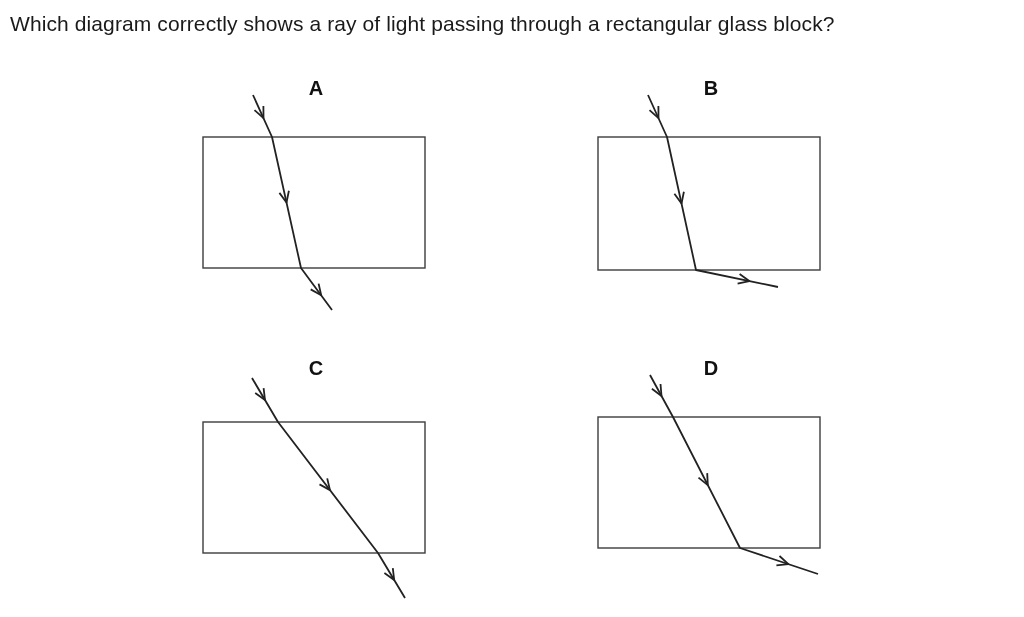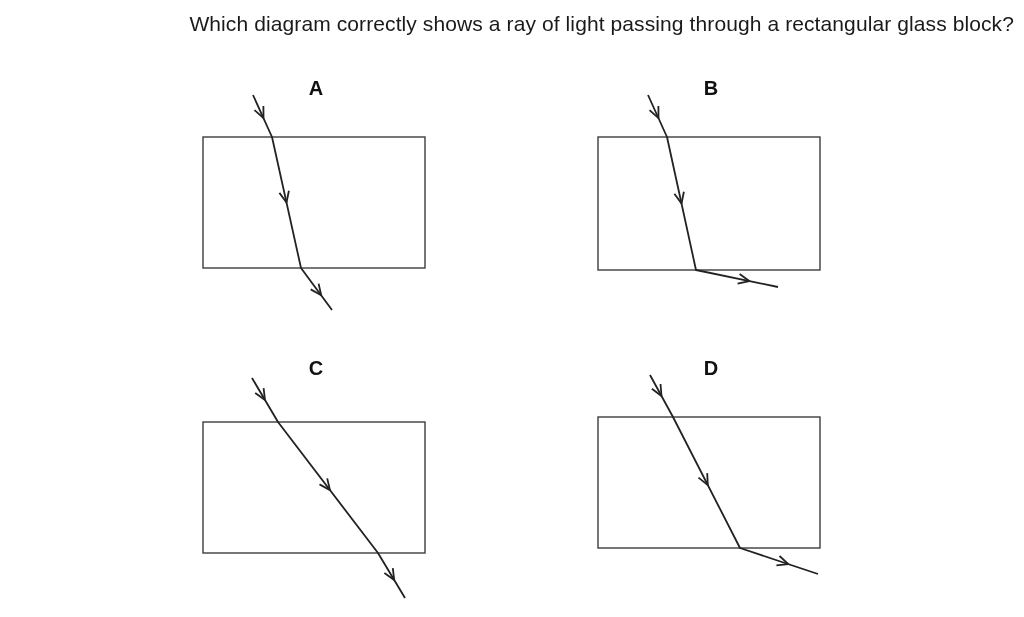--- a/index.html
+++ b/index.html
@@ -13,21 +13,20 @@
   }
   .question {
     position: absolute;
     left: 10px;
     top: 12px;
     width: 1004px;
     font-size: 21px;
     color: #1a1a1a;
     letter-spacing: 0.1px;
     white-space: nowrap;
-    text-align: right;
   }
   .diagram { position: absolute; width: 280px; height: 260px; }
   .opt-label {
     position: absolute;
     left: 116px;
     top: 2px;
     width: 40px;
     text-align: center;
     font-weight: bold;
     font-size: 20px;

